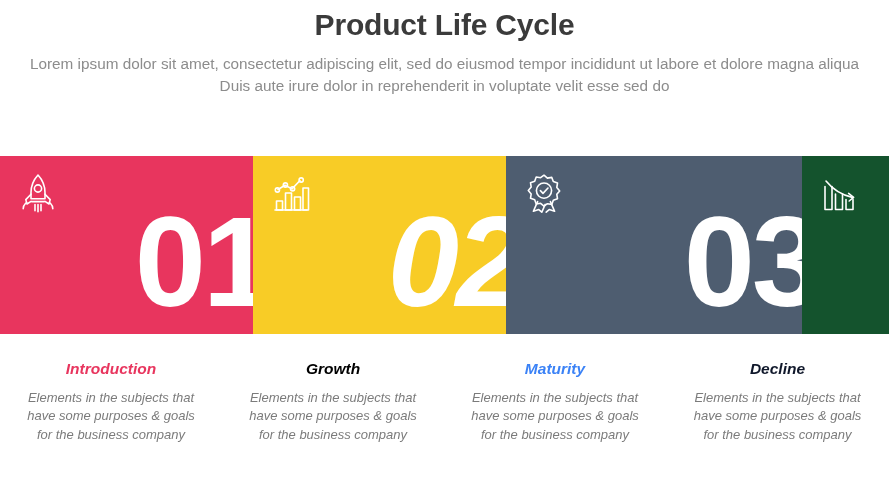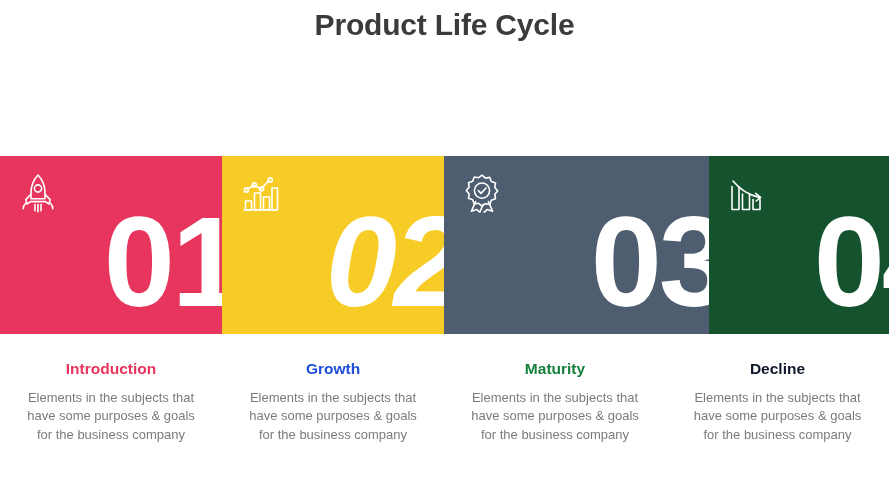--- a/index.html
+++ b/index.html
@@ -57,20 +57,21 @@
     width: 889px;
     height: 178px;
     display: flex;
     flex-direction: row;
   }
   .panel {
     position: relative;
     height: 178px;
     overflow: hidden;
     flex: 0 0 auto;
+    padding-left: 31px;
   }
   .panel.p1 { width: 222px; }
   .panel.p2 { width: 222px; }
   .panel.p3 { width: 265px; }
   .panel.p4 { width: 223px; }
 
   .panel-icon {
     position: absolute;
     top: 14px;
     left: 14px;
@@ -98,20 +99,21 @@
   }
 
   
   .captions {
     position: absolute;
     left: 0;
     top: 360px;
     width: 889px;
     display: flex;
     flex-direction: row;
+    font-style: italic;
   }
   .caption {
     flex: 0 0 222px;
     text-align: center;
     padding: 0 8px;
     box-sizing: border-box;
   }
   .caption:last-child { flex: 0 0 223px; }
   .caption-title {
     font-size: 15.5px;
@@ -127,20 +129,21 @@
     font-weight: normal;
   }
 </style>
 </head>
 <body style="background: rgb(255, 255, 255);">
 
 <div class="page">
 
   <div class="header">
     <div class="title" style="color: rgb(59, 59, 59);">Product Life Cycle</div>
+    <div class="subtitle" style="color: rgb(140, 140, 140);">Lorem ipsum dolor sit amet, consectetur adipiscing elit, sed do eiusmod tempor incididunt ut labore et dolore magna aliqua Duis aute irure dolor in reprehenderit in voluptate velit esse sed do</div>
   </div>
 
   <div class="band">
 
     <div class="panel p1" id="panel-0" style="background: rgb(232, 53, 94);">
       <span class="panel-icon">
         <svg viewBox="0 0 48 48" fill="none" stroke="#ffffff" stroke-width="1.6" stroke-linecap="round" stroke-linejoin="round">
           <path d="M24 5c4.6 5 7 11.2 7 17.6v6.2H17v-6.2C17 16.2 19.4 10 24 5z"></path>
           <circle cx="24" cy="18.5" r="3.6"></circle>
           <path d="M17 24.2l-5.2 5.4 1.2 4.4 4-2.6"></path>
@@ -204,30 +207,30 @@
     <div class="caption">
       <div class="caption-title" id="cap-title-0" style="color: rgb(232, 53, 94);">Introduction</div>
       <div class="caption-desc" style="color: rgb(123, 123, 123);">
         <div>Elements in the subjects that</div>
         <div>have  some purposes &amp; goals</div>
         <div>for the  business company</div>
       </div>
     </div>
 
     <div class="caption">
-      <div class="caption-title" id="cap-title-1" style="color: #1d4ed8;">Growth</div>
-      <div class="caption-desc" style="color: rgb(123, 123, 123);">
-        <div>Elements in the subjects that</div>
-        <div>have  some purposes &amp; goals</div>
-        <div>for the  business company</div>
-      </div>
-    </div>
-
-    <div class="caption">
-      <div class="caption-title" id="cap-title-2" style="color: #15803d;">Maturity</div>
+      <div class="caption-title" id="cap-title-1" style="color: #000000;">Growth</div>
+      <div class="caption-desc" style="color: rgb(123, 123, 123);">
+        <div>Elements in the subjects that</div>
+        <div>have  some purposes &amp; goals</div>
+        <div>for the  business company</div>
+      </div>
+    </div>
+
+    <div class="caption">
+      <div class="caption-title" id="cap-title-2" style="color: #3b82f6;">Maturity</div>
       <div class="caption-desc" style="color: rgb(123, 123, 123);">
         <div>Elements in the subjects that</div>
         <div>have  some purposes &amp; goals</div>
         <div>for the  business company</div>
       </div>
     </div>
 
     <div class="caption">
       <div class="caption-title" id="cap-title-3" style="color: #0f172a;">Decline</div>
       <div class="caption-desc" style="color: rgb(123, 123, 123);">

